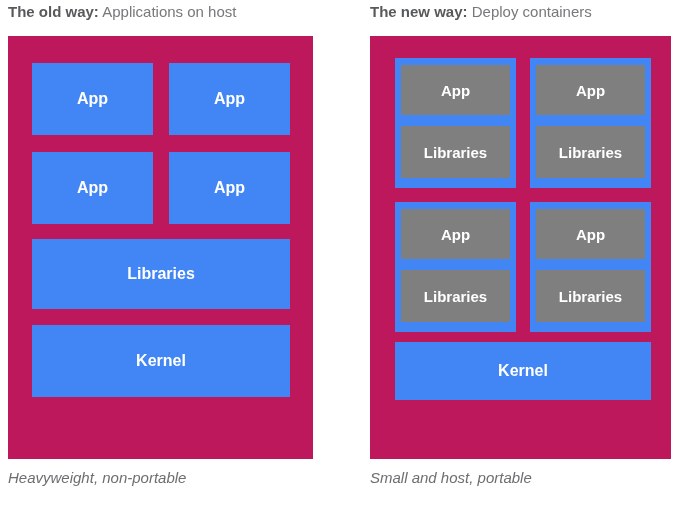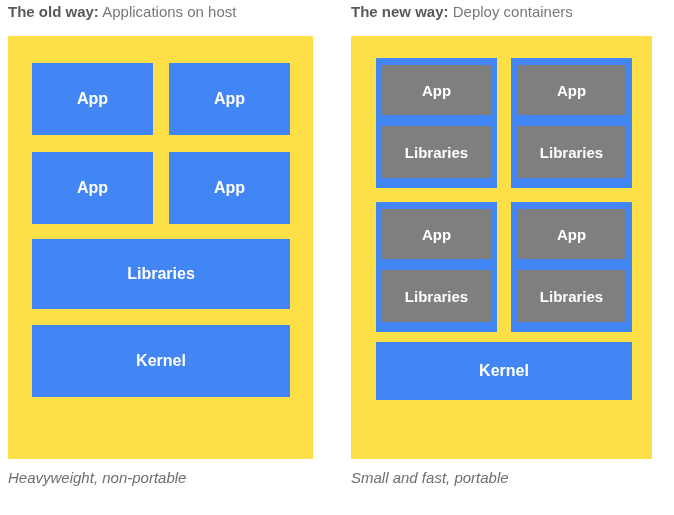--- a/index.html
+++ b/index.html
@@ -8,32 +8,32 @@
     font-family: "Liberation Sans", sans-serif;
     width: 674px;
     height: 515px;
     position: relative;
     overflow: hidden;
   }
   .canvas { position: absolute; inset: 0; width: 674px; height: 515px; background: #ffffff; }
 
   .column { position: absolute; top: 0; height: 515px; }
   .column.left  { left: 8px;   width: 305px; }
-  .column.right { left: 351px; width: 301px; }
+  .column.right { left: 370px; width: 301px; }
 
   .title {
     position: absolute; top: 3px; left: 0; right: 0;
     font-size: 15px; color: #77787b;
     white-space: nowrap;
   }
   .title .bold { font-weight: 700; color: #58595b; }
 
   .panel {
     position: absolute; top: 36px; left: 0;
-    background: #fde047;
+    background: #be185d;
     width: 100%; height: 423px;
   }
 
   
   .left-panel { padding: 27px 23px 0 24px; }
   .apps-grid {
     display: flex; gap: 16px; margin-bottom: 17px;
   }
   .apps-grid.second { margin-bottom: 15px; }
   .blue-box {
@@ -133,17 +133,17 @@
         <div class="container-box">
           <div class="gray-box gray-app">App</div>
           <div class="gray-box gray-libs">Libraries</div>
         </div>
 
       </div>
       <div class="blue-box kernel-right">Kernel</div>
     </div>
 
     <div class="caption">
-      <div>Small and fast, portable</div>
+      <div>Small and host, portable</div>
     </div>
   </div>
 
 </div>
 
 </body></html>

